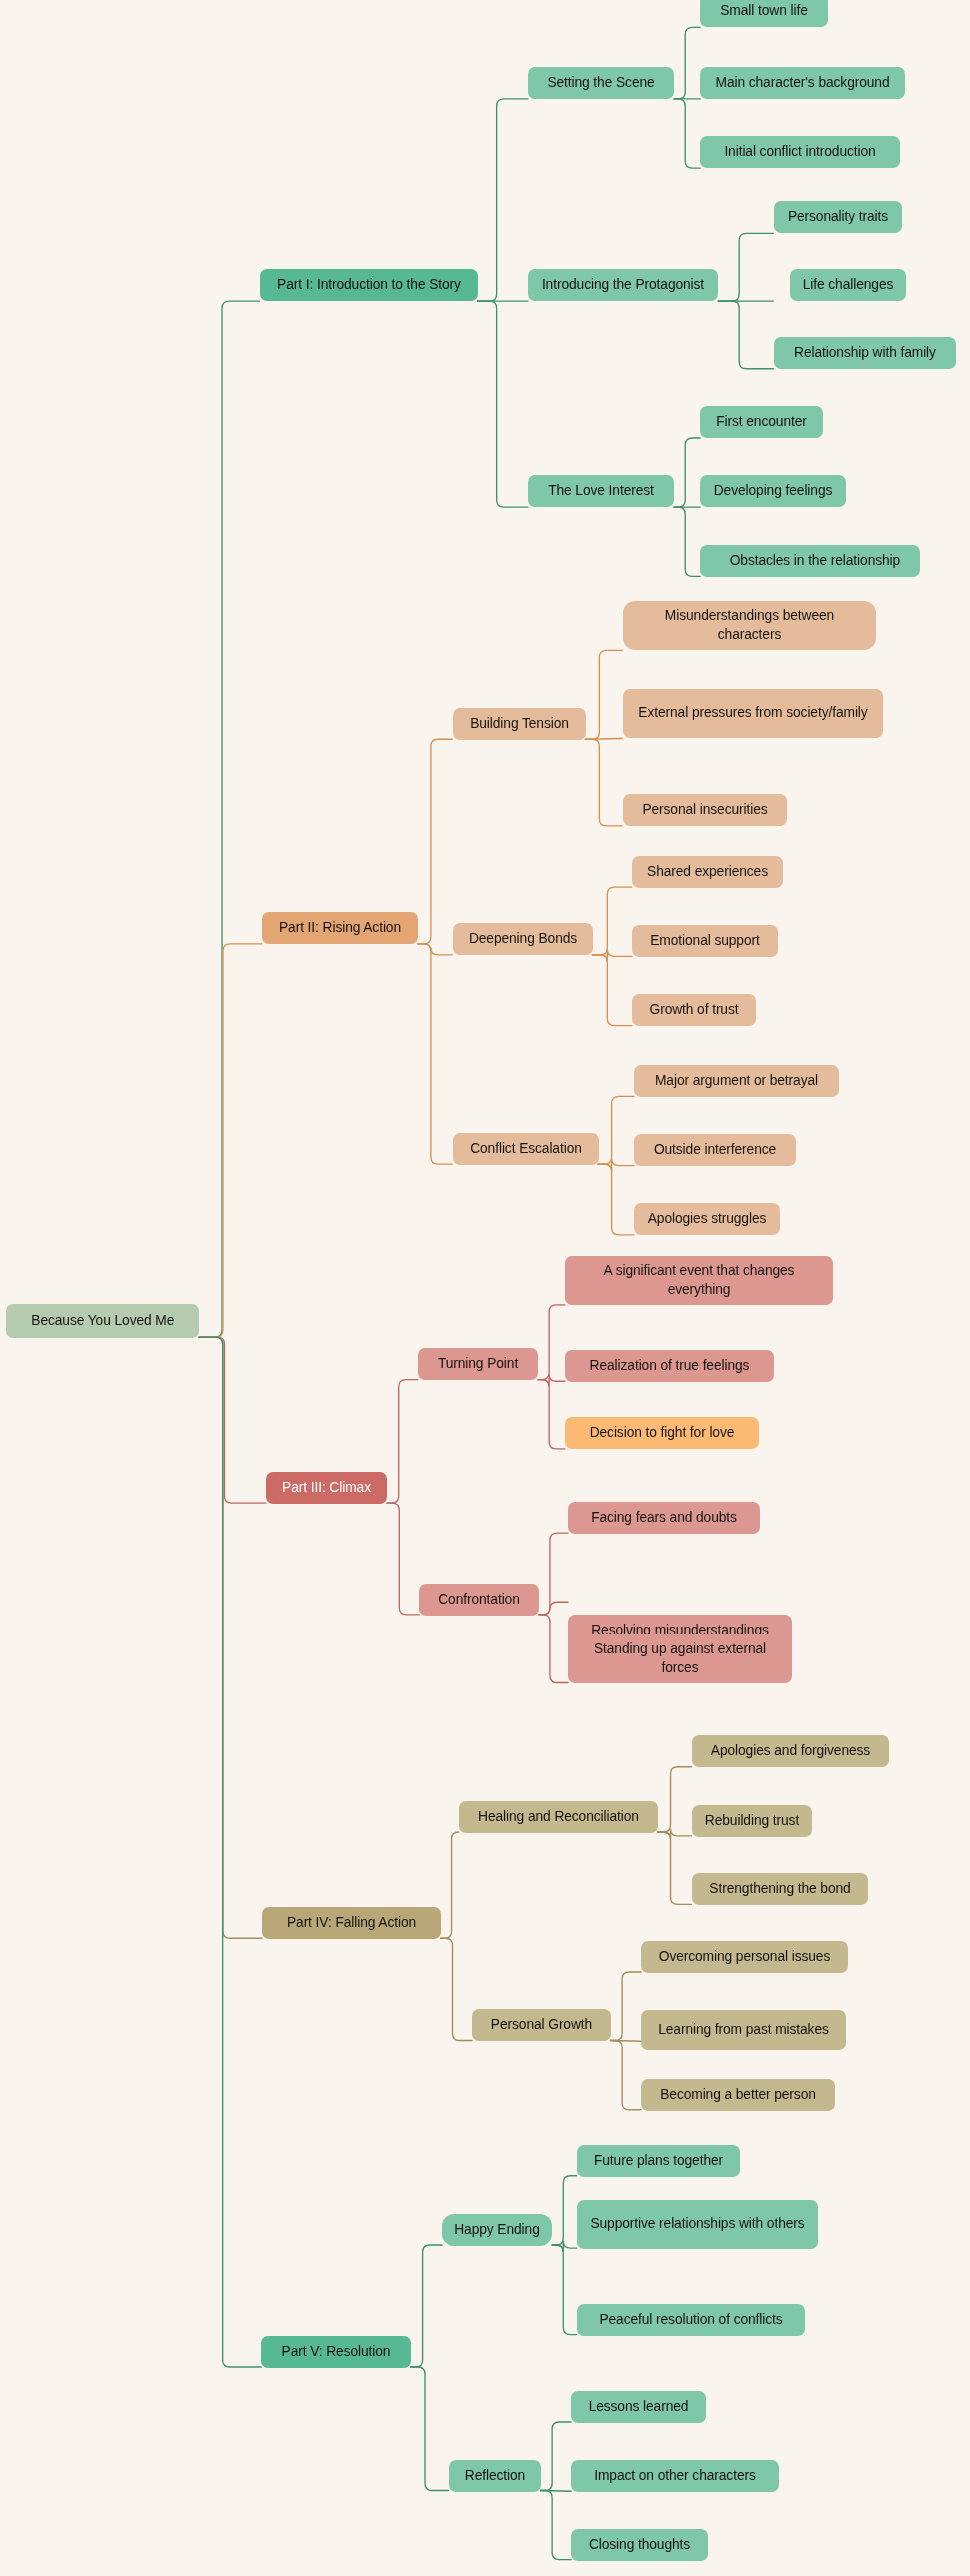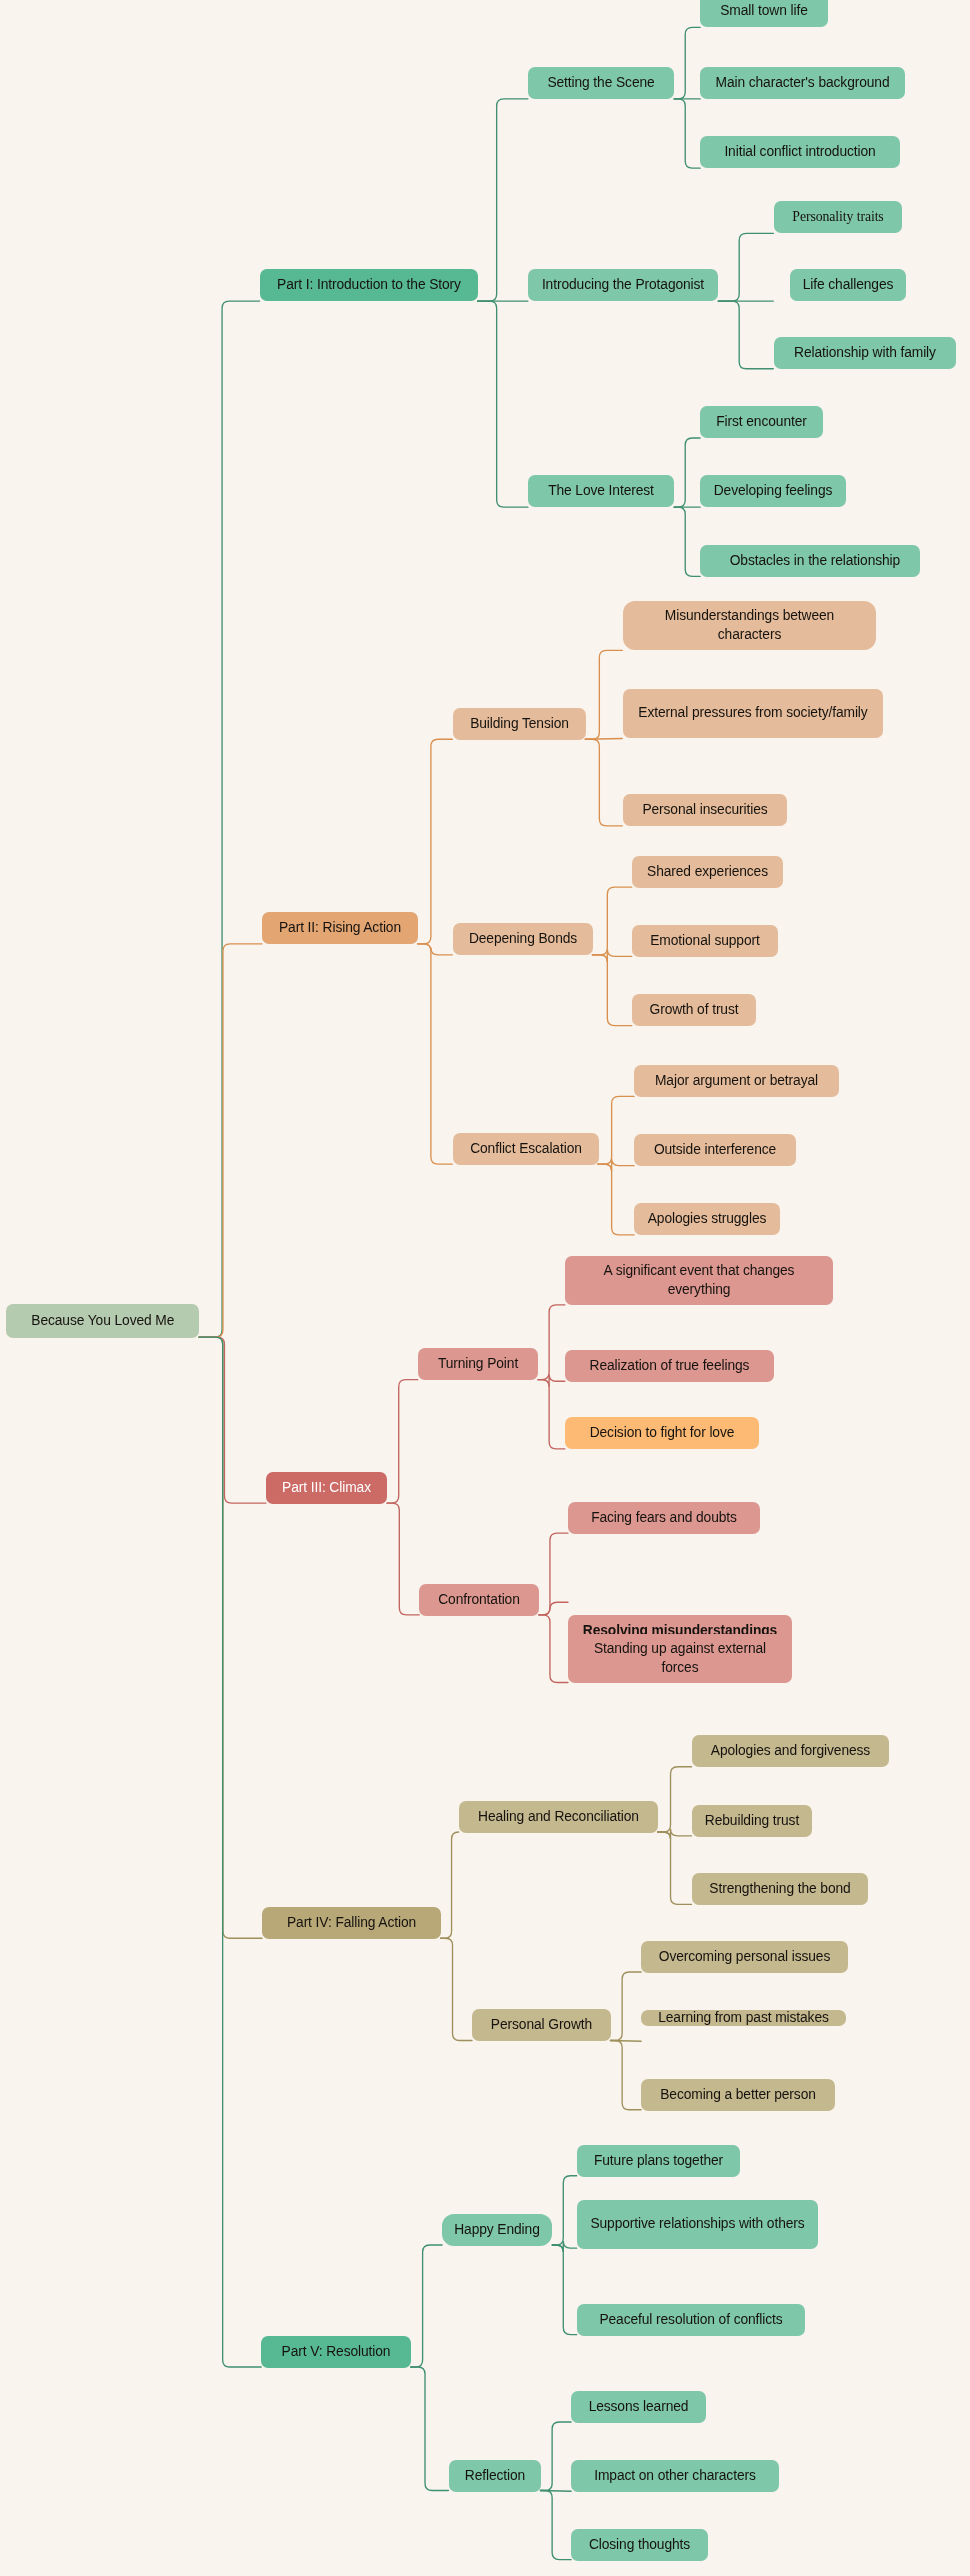--- a/index.html
+++ b/index.html
@@ -101,21 +101,21 @@
       <path d="M 687 3165 L 692.82 3165 Q 701.82 3165 701.82 3174 L 701.82 3244 Q 701.82 3253 710.82 3253 L 726 3253" fill="none" stroke="#3f8f71" stroke-width="1.7" stroke-linecap="round"></path>
     </svg>
   <div id="node-layer">
       <div class="node" style="left: 6.3px; top: 1304px; width: 193px; height: 34px; background: rgb(181, 203, 176);">Because You Loved Me</div>
       <div class="node" style="left: 260px; top: 269px; width: 218px; height: 31.5px; background: rgb(87, 184, 148);">Part I: Introduction to the Story</div>
       <div class="node" style="left: 528px; top: 67px; width: 146px; height: 31.5px; background: rgb(126, 199, 168);">Setting the Scene</div>
       <div class="node" style="left: 700px; top: -4.7px; width: 128px; height: 31.5px; background: rgb(126, 199, 168);">Small town life</div>
       <div class="node" style="left: 700px; top: 67px; width: 205px; height: 31.5px; background: rgb(126, 199, 168);">Main character's background</div>
       <div class="node" style="left: 700px; top: 136px; width: 200px; height: 31.5px; background: rgb(126, 199, 168);">Initial conflict introduction</div>
       <div class="node" style="left: 528px; top: 269px; width: 190px; height: 31.5px; background: rgb(126, 199, 168);">Introducing the Protagonist</div>
-      <div class="node" style="left: 774px; top: 201px; width: 128px; height: 31.5px; background: rgb(126, 199, 168); font-family: Liberation Serif, serif;">Personality traits</div>
+      <div class="node" style="left: 774px; top: 201px; width: 128px; height: 31.5px; background: rgb(126, 199, 168);">Personality traits</div>
       <div class="node" style="left: 774px; top: 269px; width: 116px; height: 31.5px; background: rgb(126, 199, 168); margin-left: 16px;">Life challenges</div>
       <div class="node" style="left: 774px; top: 337px; width: 182px; height: 31.5px; background: rgb(126, 199, 168);">Relationship with family</div>
       <div class="node" style="left: 528px; top: 475px; width: 146px; height: 31.5px; background: rgb(126, 199, 168);">The Love Interest</div>
       <div class="node" style="left: 700px; top: 406px; width: 123px; height: 31.5px; background: rgb(126, 199, 168);">First encounter</div>
       <div class="node" style="left: 700px; top: 475px; width: 146px; height: 31.5px; background: rgb(126, 199, 168);">Developing feelings</div>
       <div class="node" style="left: 700px; top: 545px; width: 220px; height: 31.5px; background: rgb(126, 199, 168); padding-left: 20px;">Obstacles in the relationship</div>
       <div class="node" style="left: 262px; top: 912px; width: 156px; height: 31.5px; background: rgb(227, 166, 115);">Part II: Rising Action</div>
       <div class="node" style="left: 453px; top: 708px; width: 133px; height: 31.5px; background: rgb(229, 188, 155);">Building Tension</div>
       <div class="node" style="left: 623px; top: 601px; width: 253px; height: 49px; background: rgb(229, 188, 155); border-radius: 12px;">Misunderstandings between characters</div>
       <div class="node" style="left: 623px; top: 689px; width: 260px; height: 49px; background: rgb(229, 188, 155);">External pressures from society/family</div>
@@ -128,30 +128,30 @@
       <div class="node" style="left: 634px; top: 1065px; width: 205px; height: 31.5px; background: rgb(229, 188, 155);">Major argument or betrayal</div>
       <div class="node" style="left: 634px; top: 1134px; width: 162px; height: 31.5px; background: rgb(229, 188, 155);">Outside interference</div>
       <div class="node" style="left: 634px; top: 1203px; width: 146px; height: 31.5px; background: rgb(229, 188, 155);">Apologies struggles</div>
       <div class="node white-text" style="left: 266px; top: 1472px; width: 121px; height: 32px; background: rgb(204, 107, 102);">Part III: Climax</div>
       <div class="node" style="left: 418px; top: 1348px; width: 120px; height: 31.5px; background: rgb(220, 151, 145);">Turning Point</div>
       <div class="node" style="left: 565px; top: 1256px; width: 268px; height: 49px; background: rgb(220, 151, 145);">A significant event that changes everything</div>
       <div class="node" style="left: 565px; top: 1350px; width: 209px; height: 31.5px; background: rgb(220, 151, 145);">Realization of true feelings</div>
       <div class="node" style="left: 565px; top: 1417px; width: 194px; height: 31.5px; background: #fdba74;">Decision to fight for love</div>
       <div class="node" style="left: 419px; top: 1584px; width: 120px; height: 31.5px; background: rgb(220, 151, 145);">Confrontation</div>
       <div class="node" style="left: 568px; top: 1502px; width: 192px; height: 31.5px; background: rgb(220, 151, 145);">Facing fears and doubts</div>
-      <div class="node" style="left: 568px; top: 1615px; width: 224px; height: 31.5px; background: rgb(220, 151, 145); font-weight: bold;">Resolving misunderstandings</div>
+      <div class="node" style="left: 568px; top: 1615px; width: 224px; height: 31.5px; background: rgb(220, 151, 145);">Resolving misunderstandings</div>
       <div class="node" style="left: 568px; top: 1634px; width: 224px; height: 49px; background: rgb(220, 151, 145);">Standing up against external forces</div>
       <div class="node" style="left: 262px; top: 1907px; width: 179px; height: 31.5px; background: rgb(184, 168, 120);">Part IV: Falling Action</div>
       <div class="node" style="left: 459px; top: 1801px; width: 199px; height: 31.5px; background: rgb(196, 184, 143);">Healing and Reconciliation</div>
       <div class="node" style="left: 692px; top: 1735px; width: 197px; height: 31.5px; background: rgb(196, 184, 143);">Apologies and forgiveness</div>
       <div class="node" style="left: 692px; top: 1805px; width: 120px; height: 31.5px; background: rgb(196, 184, 143);">Rebuilding trust</div>
       <div class="node" style="left: 692px; top: 1873px; width: 176px; height: 31.5px; background: rgb(196, 184, 143);">Strengthening the bond</div>
       <div class="node" style="left: 472px; top: 2009px; width: 139px; height: 31.5px; background: rgb(196, 184, 143);">Personal Growth</div>
       <div class="node" style="left: 641px; top: 1941px; width: 207px; height: 31.5px; background: rgb(196, 184, 143);">Overcoming personal issues</div>
-      <div class="node" style="left: 641px; top: 2010px; width: 205px; height: 16px; background: rgb(196, 184, 143);">Learning from past mistakes</div>
+      <div class="node" style="left: 641px; top: 2010px; width: 205px; height: 40px; background: rgb(196, 184, 143);">Learning from past mistakes</div>
       <div class="node" style="left: 641px; top: 2079px; width: 194px; height: 31.5px; background: rgb(196, 184, 143);">Becoming a better person</div>
       <div class="node" style="left: 261px; top: 2336px; width: 150px; height: 31.5px; background: rgb(87, 184, 148);">Part V: Resolution</div>
       <div class="node" style="left: 442px; top: 2214px; width: 110px; height: 31.5px; background: rgb(126, 199, 168); border-radius: 12px;">Happy Ending</div>
       <div class="node" style="left: 577px; top: 2145px; width: 163px; height: 31.5px; background: rgb(126, 199, 168);">Future plans together</div>
       <div class="node" style="left: 577px; top: 2200px; width: 241px; height: 49px; background: rgb(126, 199, 168);">Supportive relationships with others</div>
       <div class="node" style="left: 577px; top: 2304px; width: 228px; height: 31.5px; background: rgb(126, 199, 168);">Peaceful resolution of conflicts</div>
       <div class="node" style="left: 449px; top: 2460px; width: 92px; height: 31.5px; background: rgb(126, 199, 168);">Reflection</div>
       <div class="node" style="left: 571px; top: 2391px; width: 135px; height: 31.5px; background: rgb(126, 199, 168);">Lessons learned</div>
       <div class="node" style="left: 571px; top: 2460px; width: 208px; height: 31.5px; background: rgb(126, 199, 168);">Impact on other characters</div>
       <div class="node" style="left: 571px; top: 2529px; width: 137px; height: 31.5px; background: rgb(126, 199, 168);">Closing thoughts</div>

